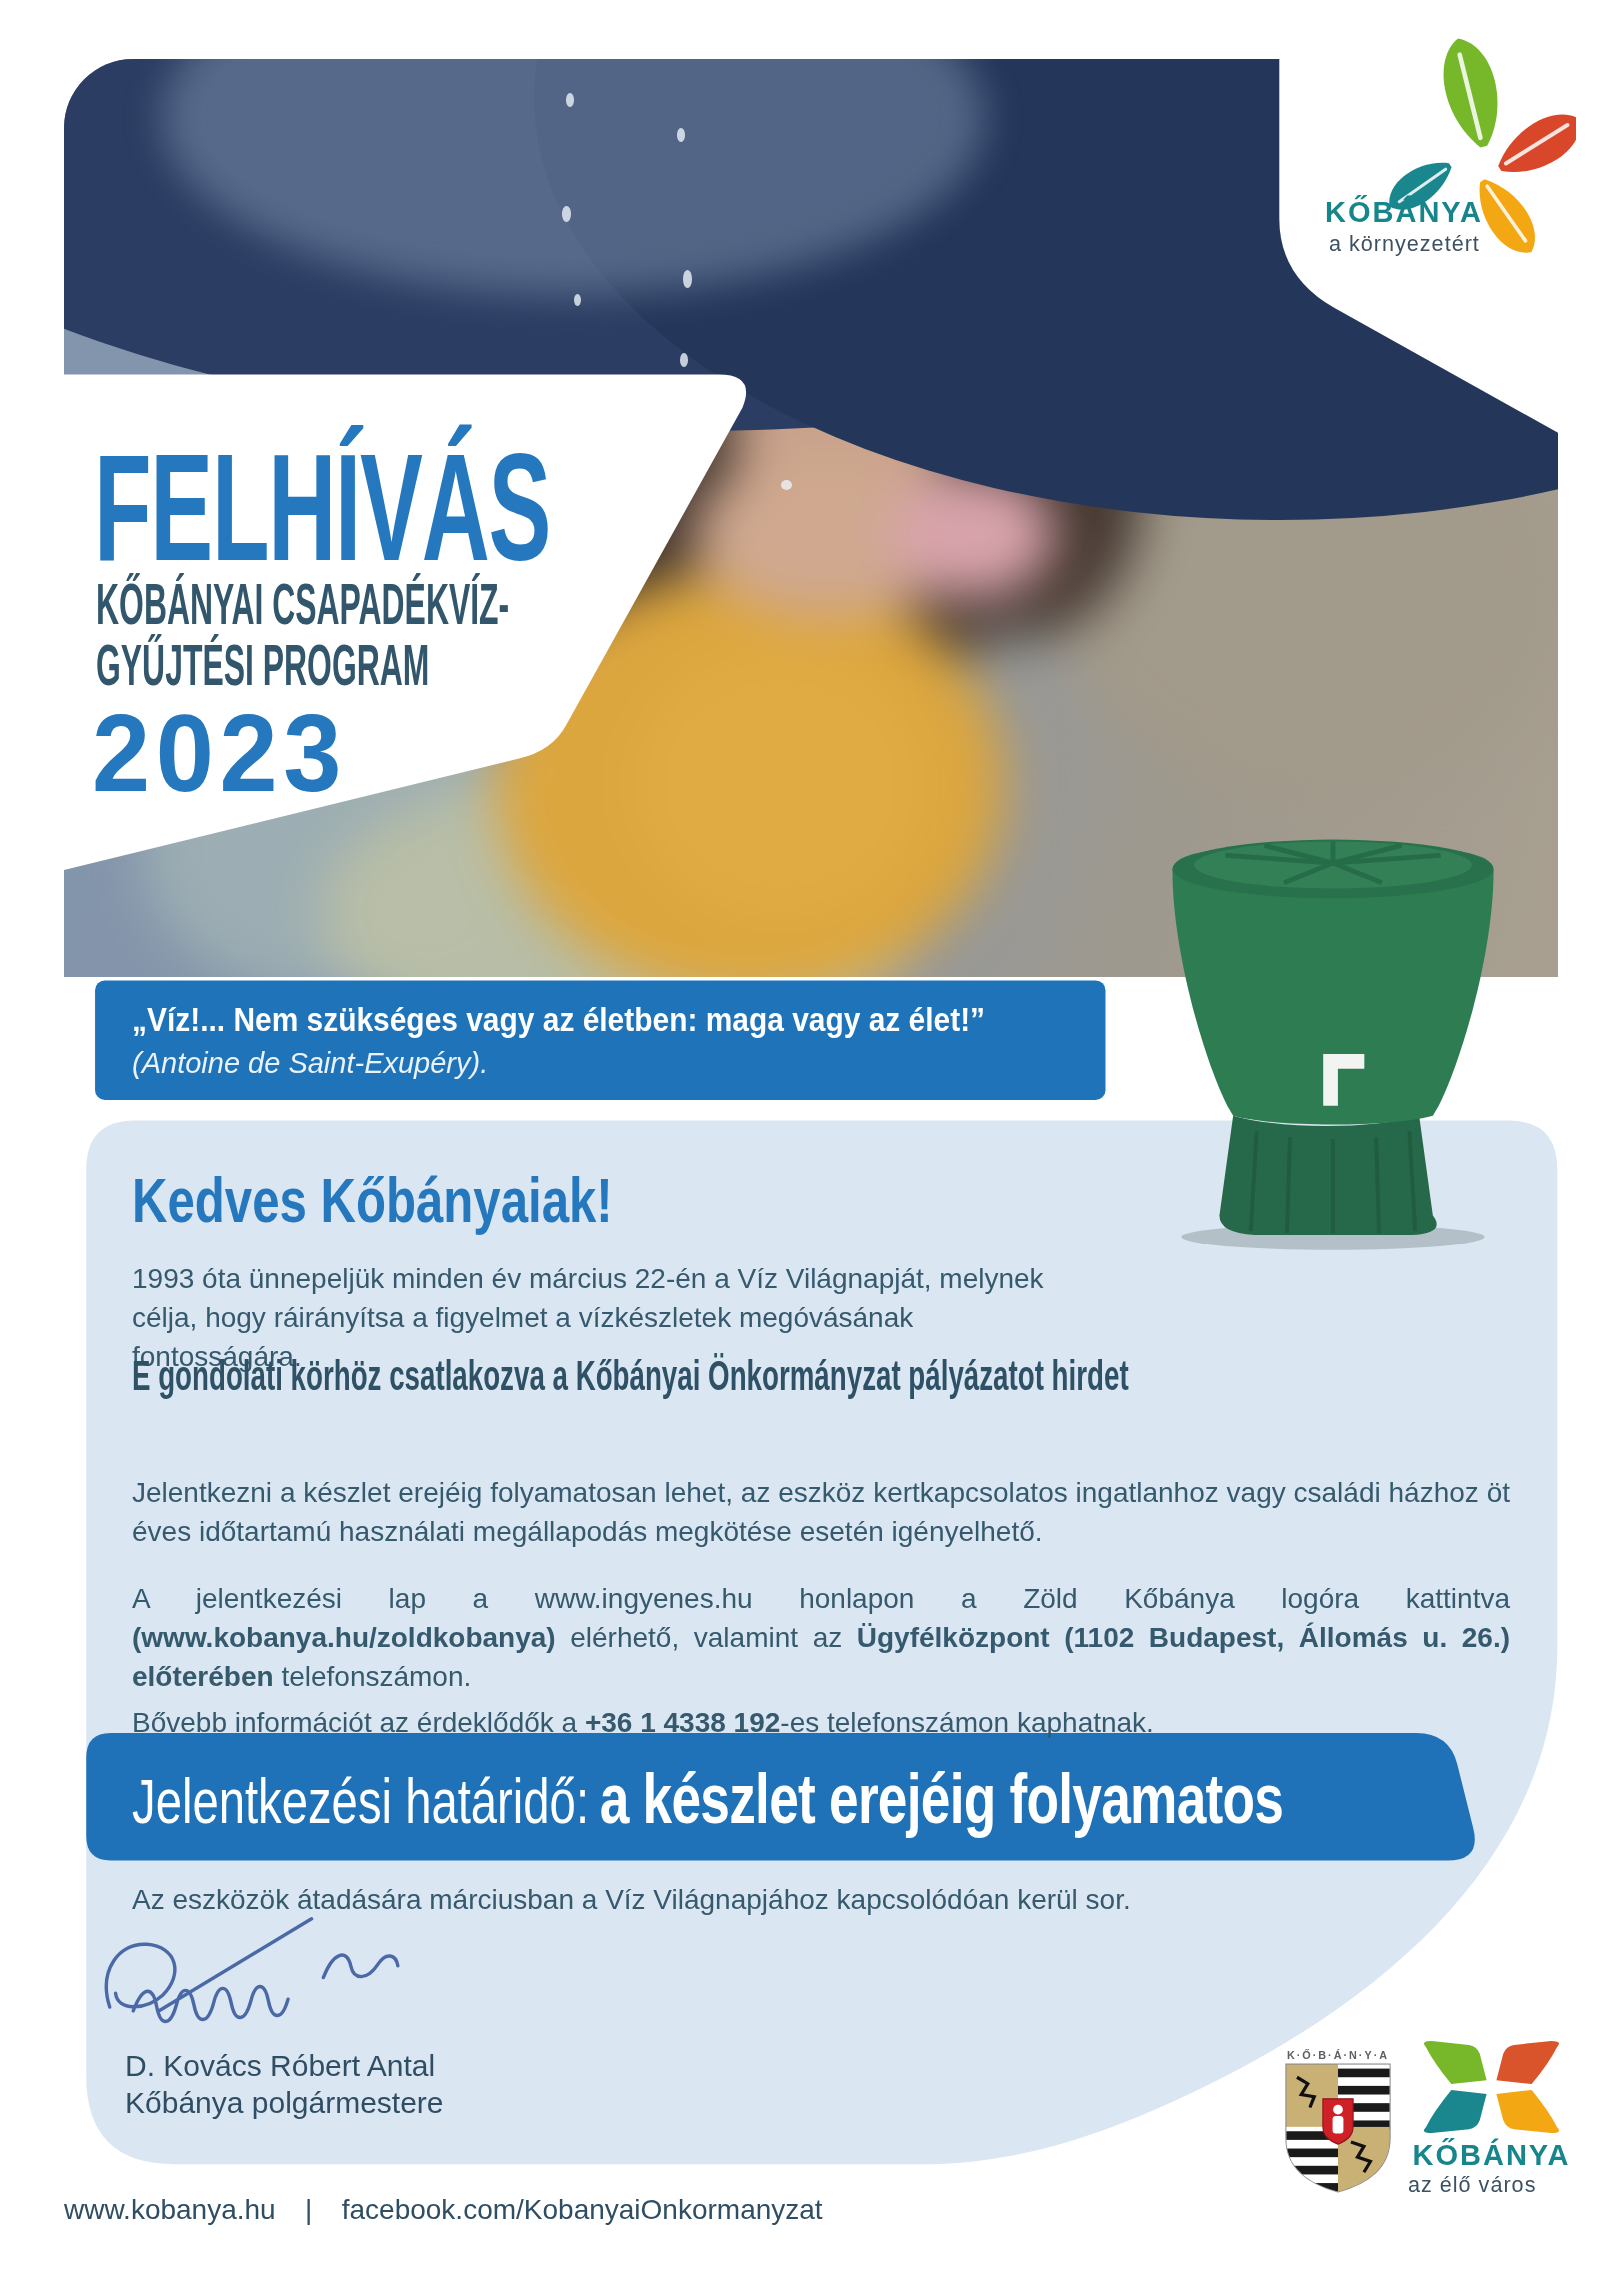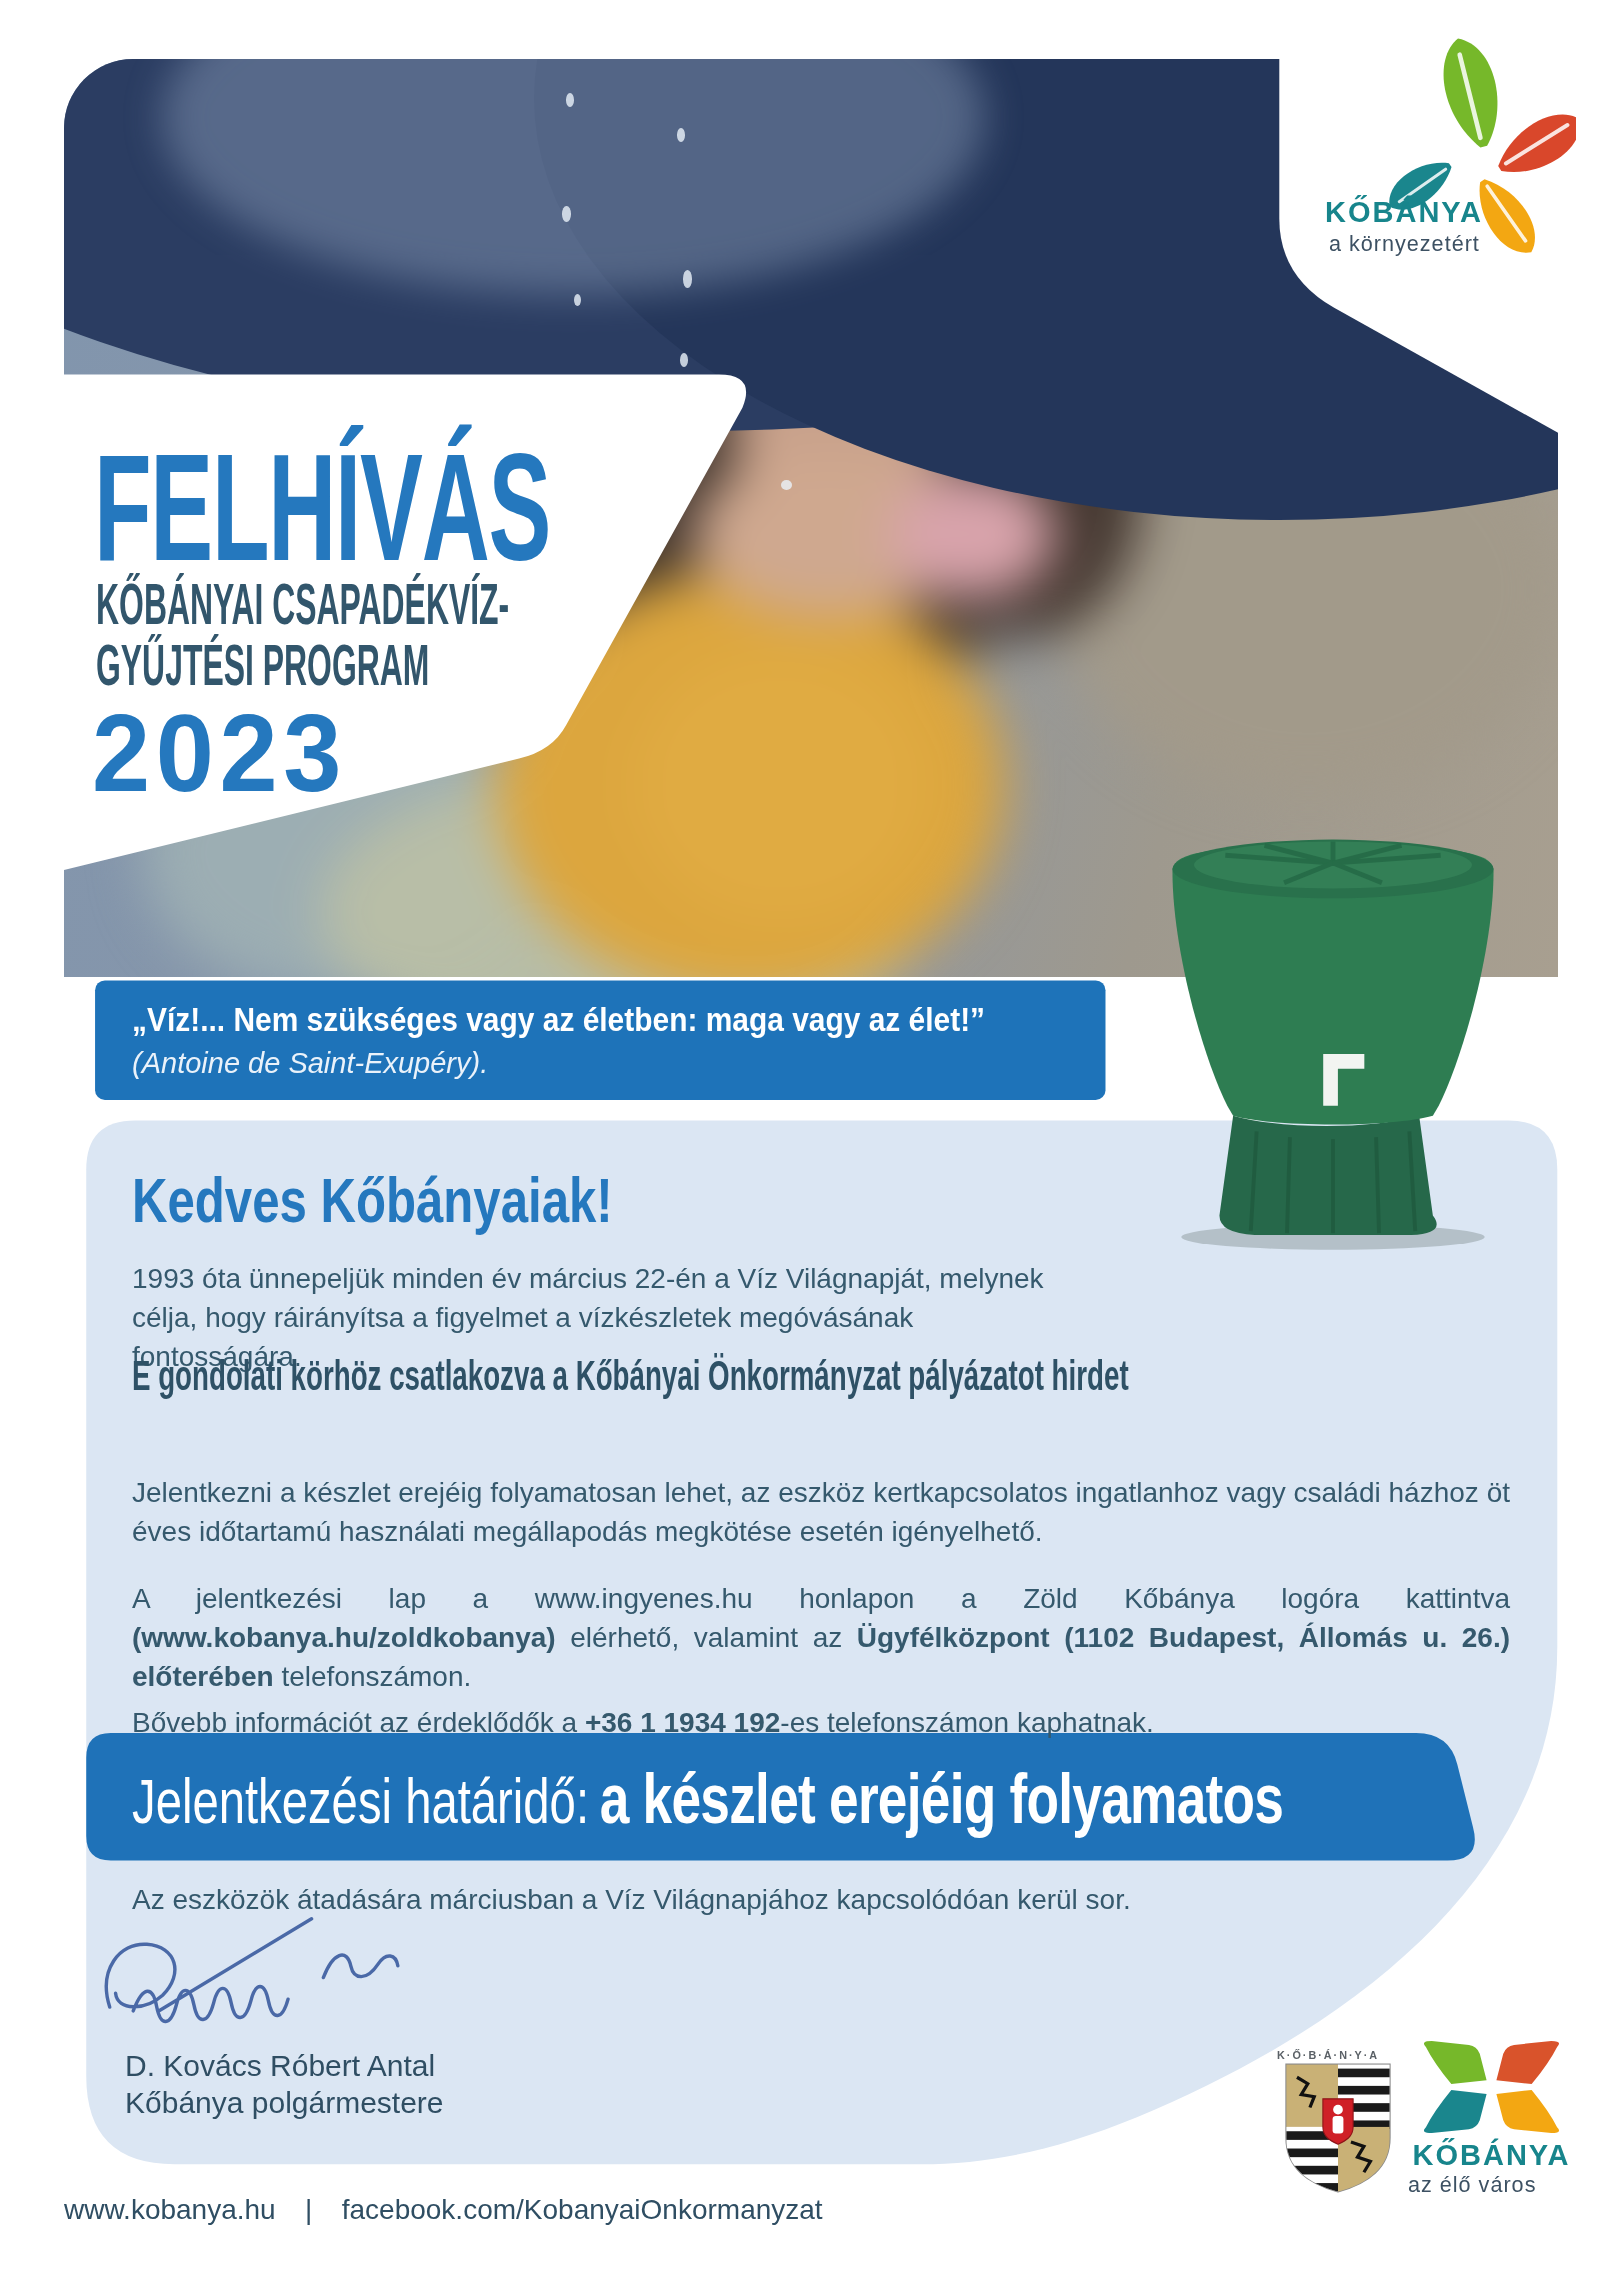--- a/index.html
+++ b/index.html
@@ -165,21 +165,21 @@
   <div class="abs body-t" style="left:132px;top:1259px;width:931px;">1993 óta ünnepeljük minden év március 22-én a Víz Világnapját, melynek célja, hogy ráirányítsa a figyelmet a vízkészletek megóvásának fontosságára.</div>
 
   <div class="abs" style="left:132px;top:1355px;">
     <span class="h2line condL" style="transform:scaleX(.66);">E gondolati körhöz csatlakozva a Kőbányai Önkormányzat pályázatot hirdet</span>
   </div>
 
   <div class="abs body-t just" style="left:132px;top:1473px;width:1378px;">Jelentkezni a készlet erejéig folyamatosan lehet, az eszköz kertkapcsolatos ingatlanhoz vagy családi házhoz öt éves időtartamú használati megállapodás megkötése esetén igényelhető.</div>
 
   <div class="abs body-t just" style="left:132px;top:1579px;width:1378px;"><span>A jelentkezési lap a www.ingyenes.hu honlapon a Zöld Kőbánya logóra kattintva </span><span class="b">(www.kobanya.hu/zoldkobanya)</span><span> elérhető, valamint az </span><span class="b">Ügyfélközpont (1102 Budapest, Állomás u. 26.)</span><span> </span><span class="b">előterében</span><span> telefonszámon.</span></div>
 
-  <div class="abs body-t" style="left:132px;top:1703px;width:1378px;"><span>Bővebb információt az érdeklődők a </span><span class="b">+36 1 1934 192</span><span>-es telefonszámon kaphatnak.</span></div>
+  <div class="abs body-t" style="left:132px;top:1703px;width:1378px;"><span>Bővebb információt az érdeklődők a </span><span class="b">+36 1 4338 192</span><span>-es telefonszámon kaphatnak.</span></div>
 
   <div class="abs" style="left:132px;top:1758px;">
     <span class="condL" style="transform:scaleX(.75);">
       <span class="dl-label">Jelentkezési határidő:</span>
       <span class="dl-value" style="margin-left:9.8px;">a készlet erejéig folyamatos</span>
     </span>
   </div>
 
   <div class="abs body-t" style="left:132px;top:1880px;width:1274px;">Az eszközök átadására márciusban a Víz Világnapjához kapcsolódóan kerül sor.</div>
 
@@ -187,21 +187,21 @@
     <path d="M 20,100 C 8,62 30,34 58,36 C 88,38 96,66 74,88 C 56,104 28,104 26,86
              M 44,104 C 54,78 64,78 68,100 C 72,120 82,120 88,98 C 93,78 102,78 106,98
              C 110,118 120,118 126,96 C 131,76 140,76 144,96 C 148,116 158,116 164,94
              C 169,74 178,74 182,94 C 186,114 196,114 202,92
              M 70,104 L 226,10
              M 238,70 C 248,44 262,40 266,58 C 269,72 282,74 294,56 C 302,44 312,46 314,58" fill="none" stroke="#4a69a7" stroke-width="3.5" stroke-linecap="round"></path>
   </svg>
   <div class="abs sig-name" style="left:125px;top:2047px;">D. Kovács Róbert Antal</div>
   <div class="abs sig-name" style="left:125px;top:2084px;">Kőbánya polgármestere</div>
 
-  <div class="abs coat-cap" style="left:1277px;top:2049px;width:122px;text-align:left;">K·Ő·B·Á·N·Y·A</div>
+  <div class="abs coat-cap" style="left:1277px;top:2049px;width:122px;text-align:center;">K·Ő·B·Á·N·Y·A</div>
   <svg class="abs" style="left:1284px;top:2062px;" width="108" height="132" viewBox="0 0 100 122">
     <defs>
         <clipPath id="shieldClip">
       <path d="M2,2 H98 V70 C98,98 78,112 50,120 C22,112 2,98 2,70 Z"></path>
     </clipPath>
       </defs>
     <path d="M2,2 H98 V70 C98,98 78,112 50,120 C22,112 2,98 2,70 Z" fill="#ffffff" stroke="#8a8a8a" stroke-width="1.5"></path>
     <g clip-path="url(#shieldClip)">
       <rect x="2" y="2" width="48" height="58" fill="#c9b176"></rect>
       <rect x="50" y="2" width="48" height="58" fill="#ffffff"></rect>

